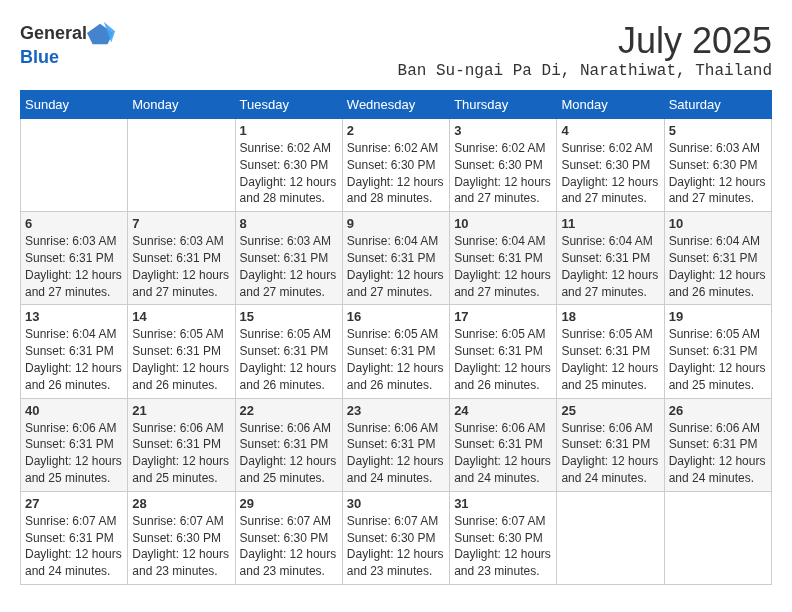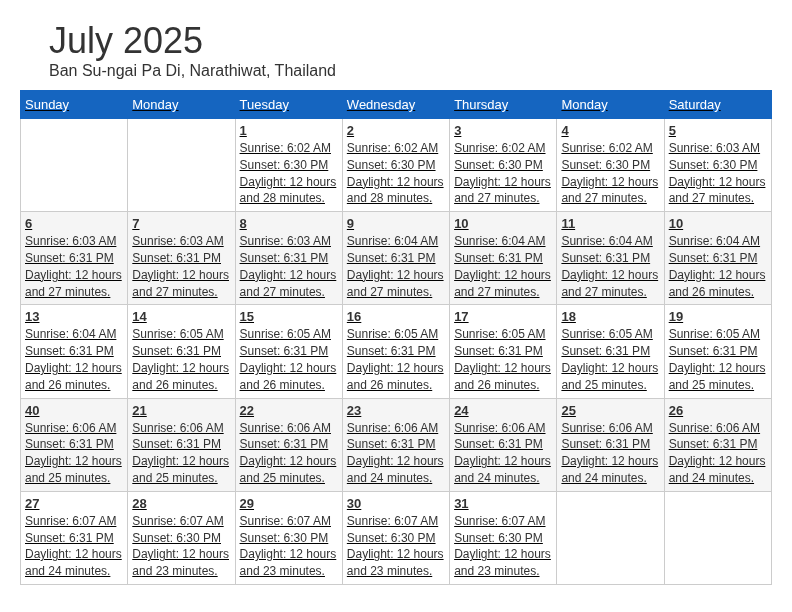--- a/index.html
+++ b/index.html
@@ -26,37 +26,37 @@
       font-size: 18px;
       font-weight: bold;
       color: #1565c0;
       line-height: 1.1;
     }
     .logo-icon {
       width: 28px;
       height: 28px;
     }
     .title-area {
-      text-align: left;
+      text-align: right;
       margin-left: 29px;
     }
     .month-title {
       font-size: 36px;
       color: #333;
       font-weight: normal;
     }
     .location-title {
       font-size: 16px;
       color: #333;
+      font-family: Liberation Mono, monospace;
     }
     .calendar-table {
       width: 100%;
       border-collapse: collapse;
       font-size: 11px;
-      text-decoration: underline;
     }
     .calendar-table th {
       background-color: #1565c0;
       color: white;
       padding: 6px 4px;
       text-align: left;
       font-size: 13px;
       font-weight: normal;
       border: 1px solid #1565c0;
     }
@@ -94,20 +94,30 @@
     }
     .logo-line1 {
       display: flex;
       align-items: center;
     }
   </style>
 </head>
 <body>
 
 <div class="header-area">
+  <div class="logo-wrapper">
+    <div class="logo-line1">
+      <div class="logo-text-general">General</div>
+      <svg class="logo-icon" viewBox="0 0 30 30" xmlns="http://www.w3.org/2000/svg">
+        <polygon points="14,4 28,14 22,26 6,26 0,14" fill="#1565c0" opacity="0.8"></polygon>
+        <polygon points="18,2 30,12 26,24" fill="#42a5f5" opacity="0.9"></polygon>
+      </svg>
+    </div>
+    <div class="logo-text-blue">Blue</div>
+  </div>
   <div class="title-area">
     <div class="month-title">July 2025</div>
     <div class="location-title">Ban Su-ngai Pa Di, Narathiwat, Thailand</div>
   </div>
 </div>
 
 <table class="calendar-table">
   <thead>
     <tr id="weekday-header">
     <th>Sunday</th>

